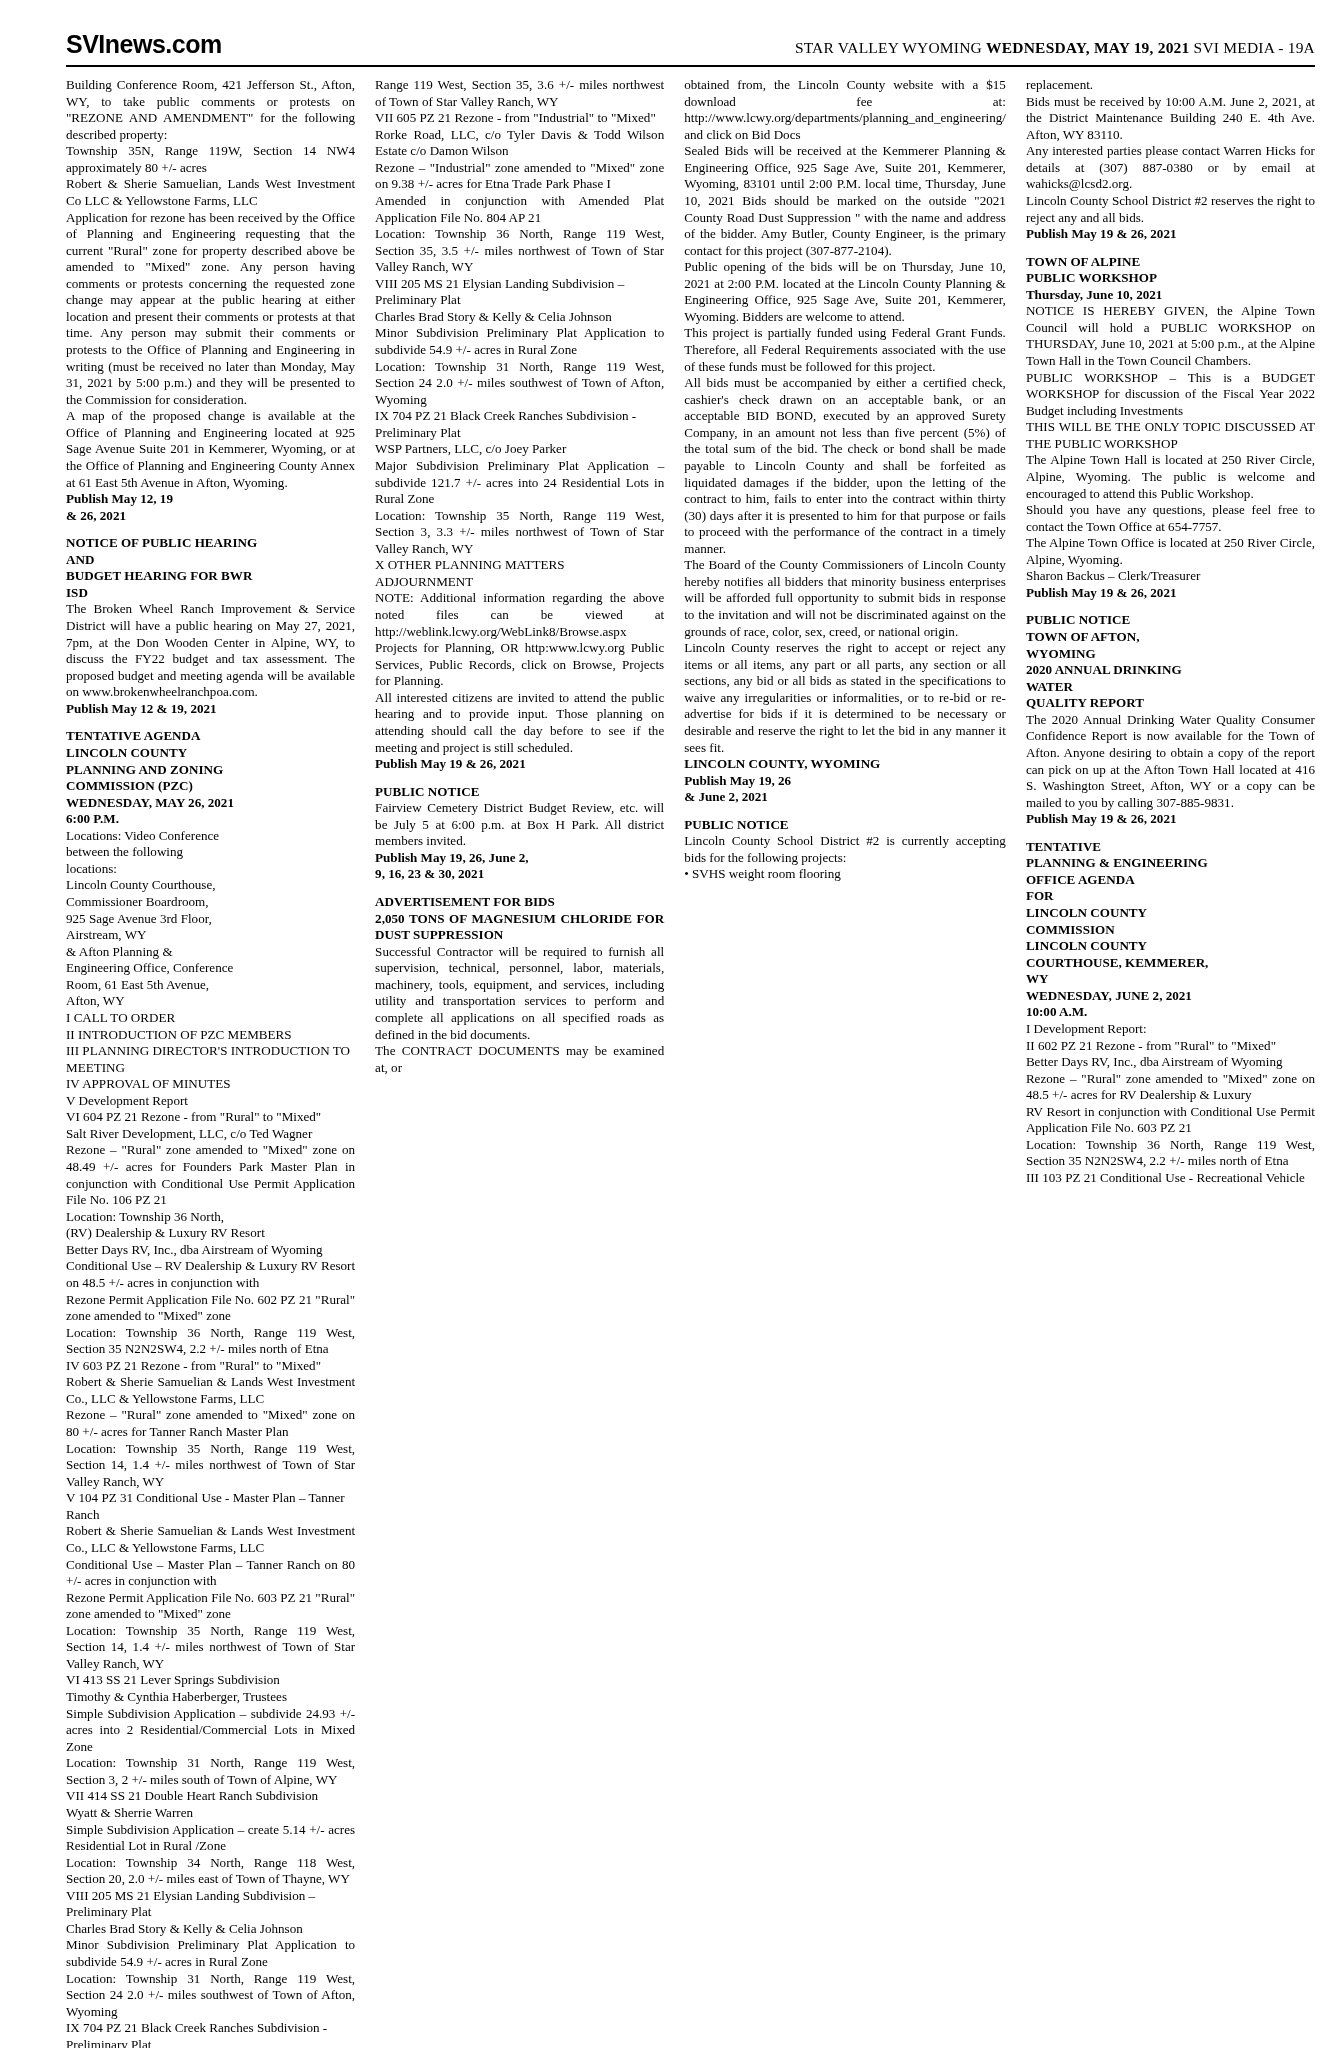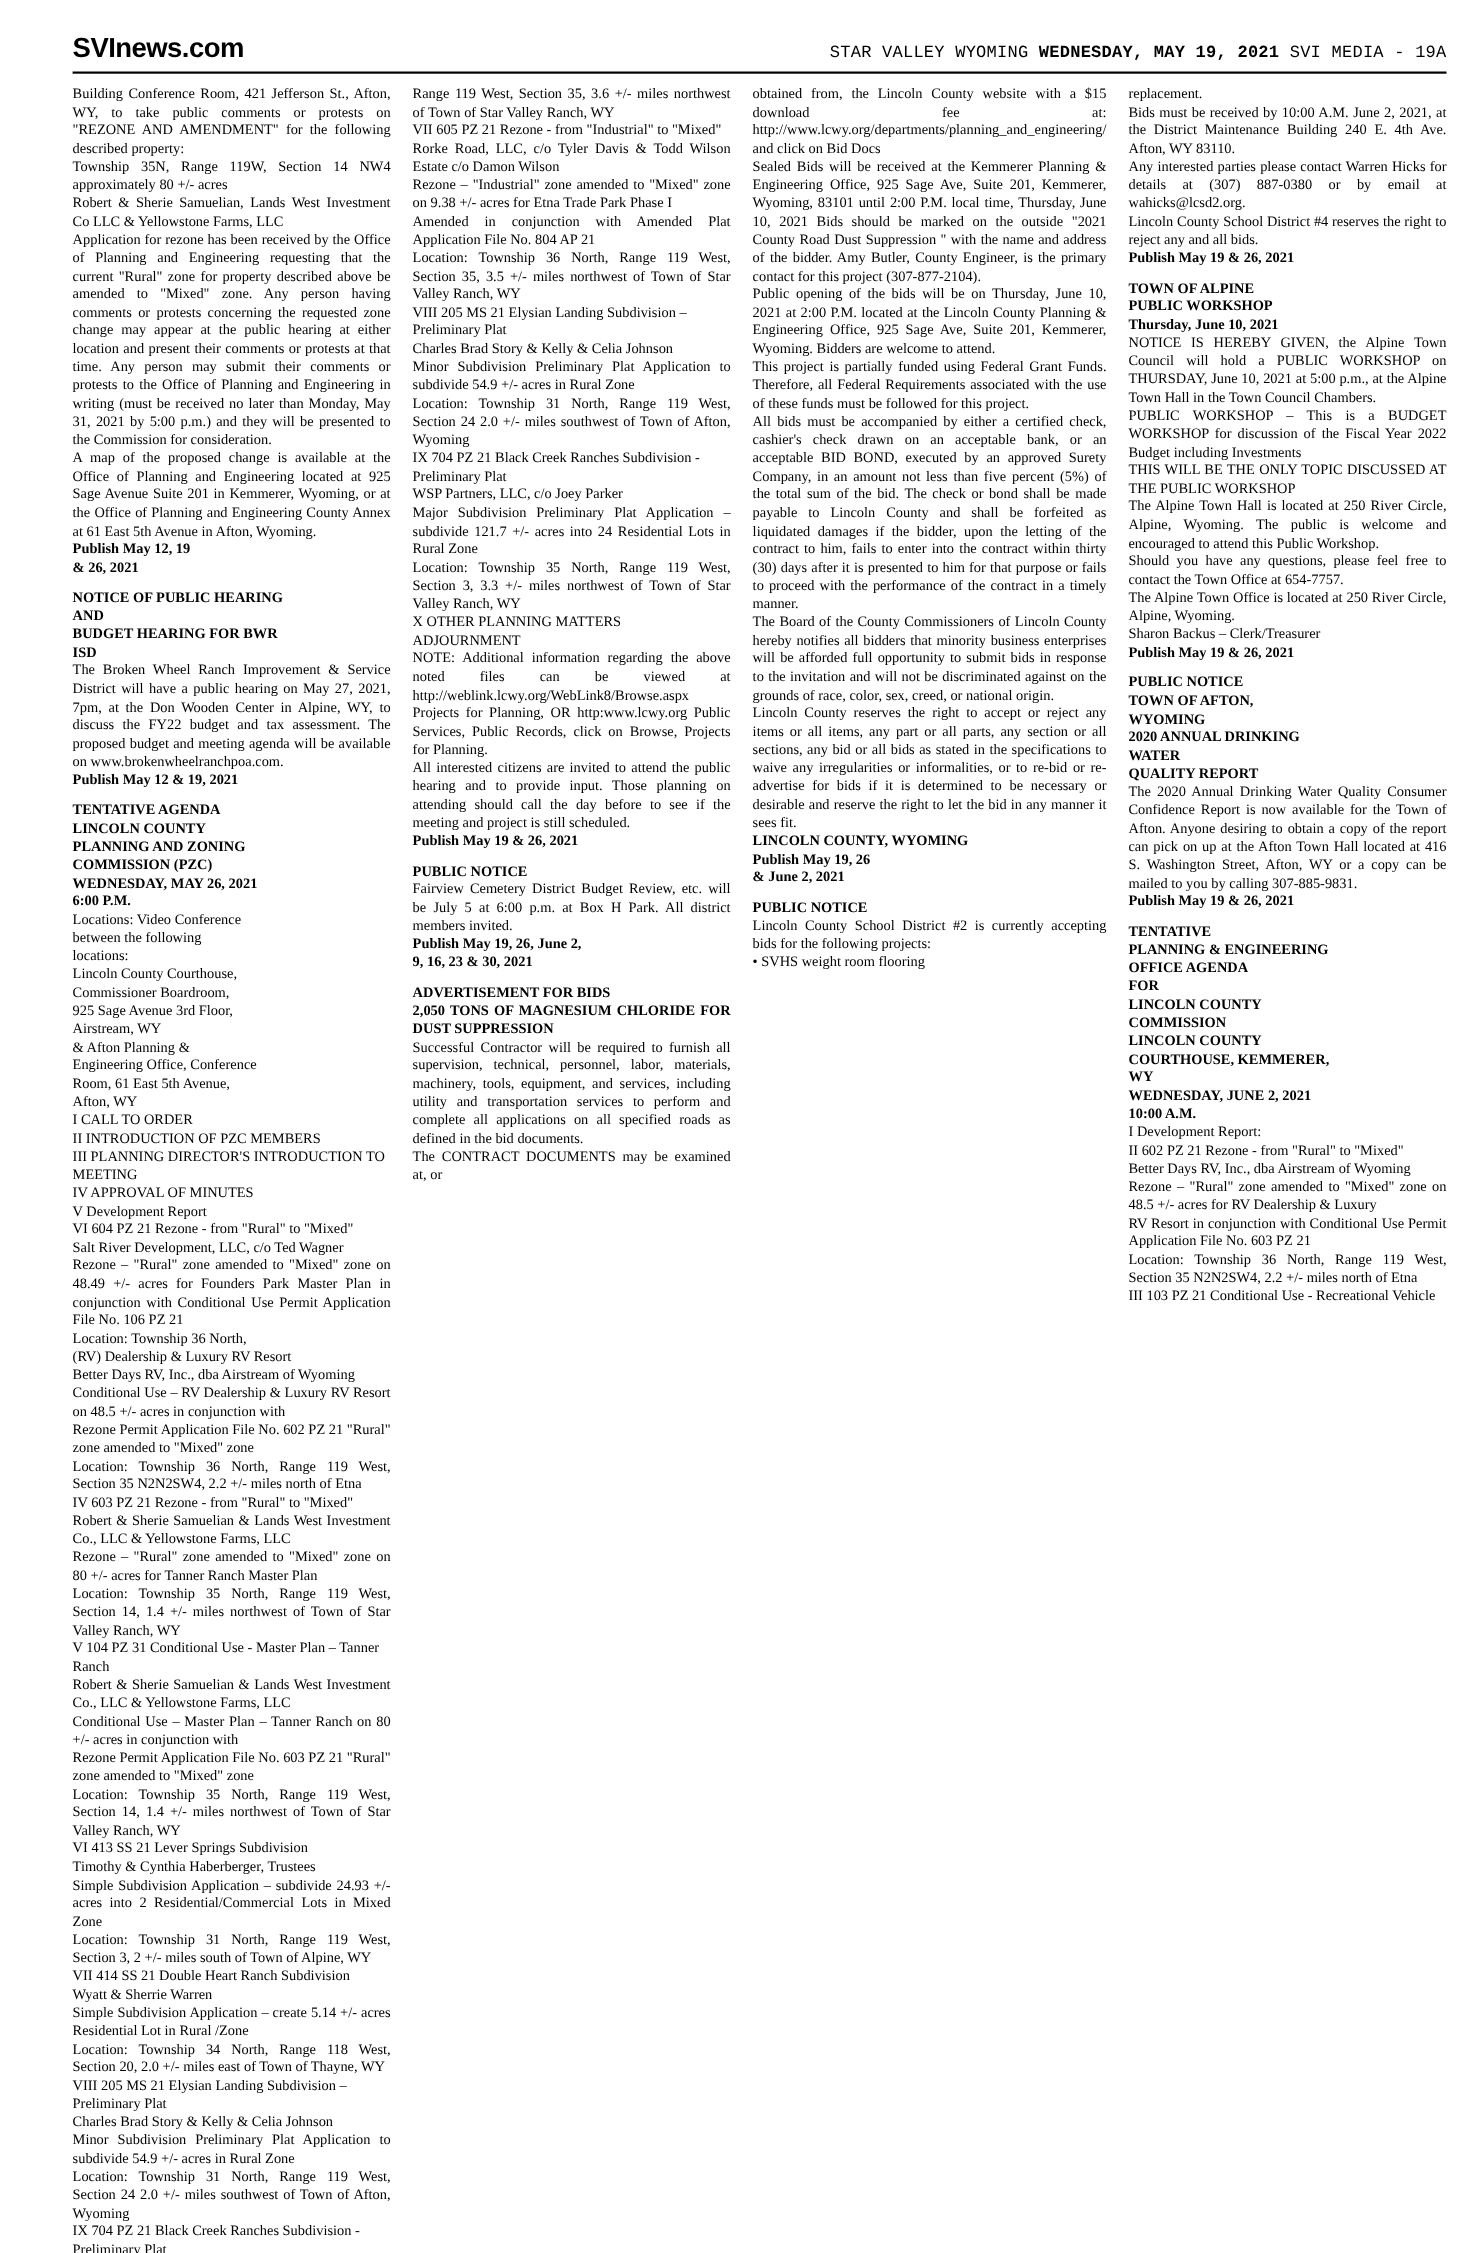--- a/index.html
+++ b/index.html
@@ -28,21 +28,21 @@
     padding-bottom: 6px;
     margin-bottom: 10px;
   }
   .masthead-left {
     font-family: "Liberation Sans", sans-serif;
     font-weight: bold;
     font-size: 25px;
     letter-spacing: -0.5px;
   }
   .masthead-right {
-    font-family: Liberation Mono, monospace;
+    font-family: Liberation Serif, serif;
     font-size: 15.5px;
     letter-spacing: 0.2px;
   }
   .masthead-right .bold {
     font-weight: bold;
   }
   
   .columns {
     display: grid;
     grid-template-columns: repeat(4, 1fr);
@@ -166,21 +166,21 @@
         <p class="blk center bold">&amp; June 2, 2021</p>
         <p class="blk spacer"></p>
         <p class="blk center bold">PUBLIC NOTICE</p>
         <p class="blk justify">Lincoln County School District #2 is currently accepting bids for the following projects:</p>
         <p class="blk left">• SVHS weight room flooring</p>
       </div>
     <div class="col">
         <p class="blk left">replacement.</p>
         <p class="blk justify">Bids must be received by 10:00 A.M. June 2, 2021, at the District Maintenance Building 240 E. 4th Ave. Afton, WY 83110.</p>
         <p class="blk justify">Any interested parties please contact Warren Hicks for details at (307) 887-0380 or by email at wahicks@lcsd2.org.</p>
-        <p class="blk justify">Lincoln County School District #4 reserves the right to reject any and all bids.</p>
+        <p class="blk justify">Lincoln County School District #2 reserves the right to reject any and all bids.</p>
         <p class="blk center bold">Publish May 19 &amp; 26, 2021</p>
         <p class="blk spacer"></p>
         <p class="blk center bold">TOWN OF ALPINE</p>
         <p class="blk center bold">PUBLIC WORKSHOP</p>
         <p class="blk center bold">Thursday, June 10, 2021</p>
         <p class="blk justify">NOTICE IS HEREBY GIVEN, the Alpine Town Council will hold a PUBLIC WORKSHOP on THURSDAY, June 10, 2021 at 5:00 p.m., at the Alpine Town Hall in the Town Council Chambers.</p>
         <p class="blk justify">PUBLIC WORKSHOP – This is a BUDGET WORKSHOP for discussion of the Fiscal Year 2022 Budget including Investments</p>
         <p class="blk justify">THIS WILL BE THE ONLY TOPIC DISCUSSED AT THE PUBLIC WORKSHOP</p>
         <p class="blk justify">The Alpine Town Hall is located at 250 River Circle, Alpine, Wyoming. The public is welcome and encouraged to attend this Public Workshop.</p>
         <p class="blk justify">Should you have any questions, please feel free to contact the Town Office at 654-7757.</p>

